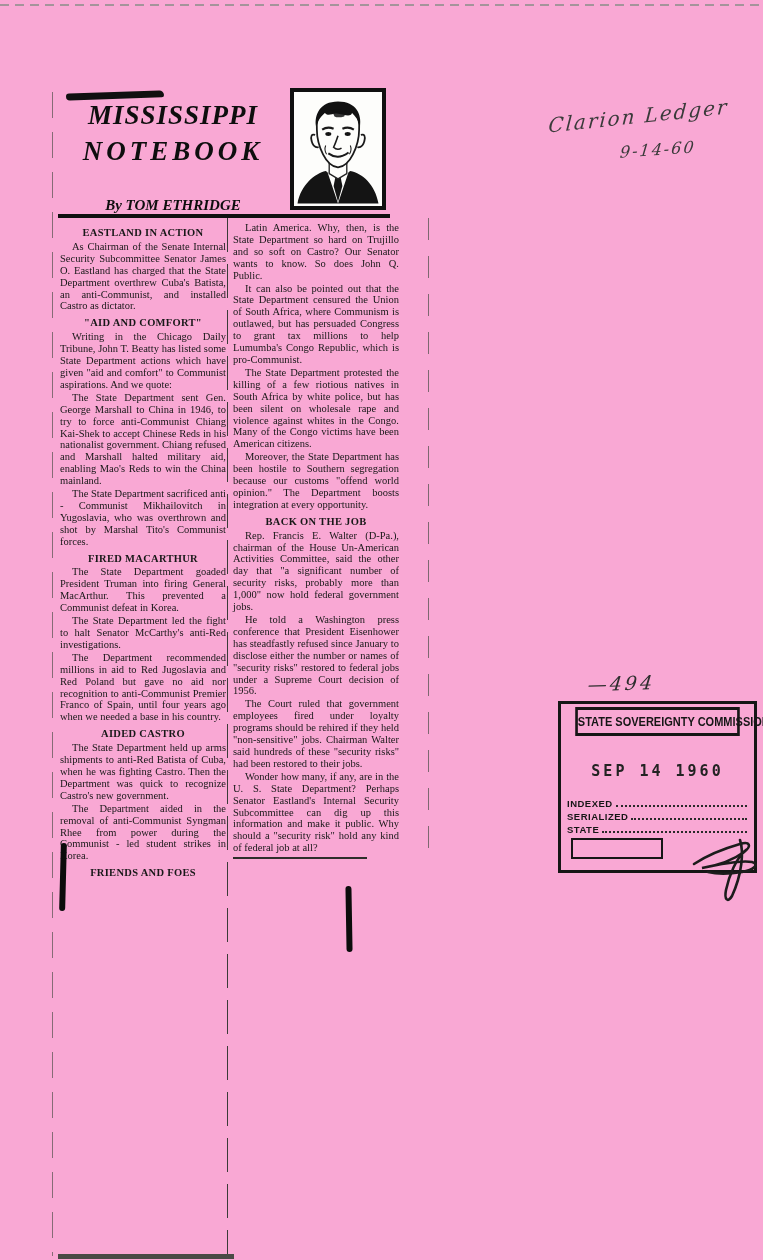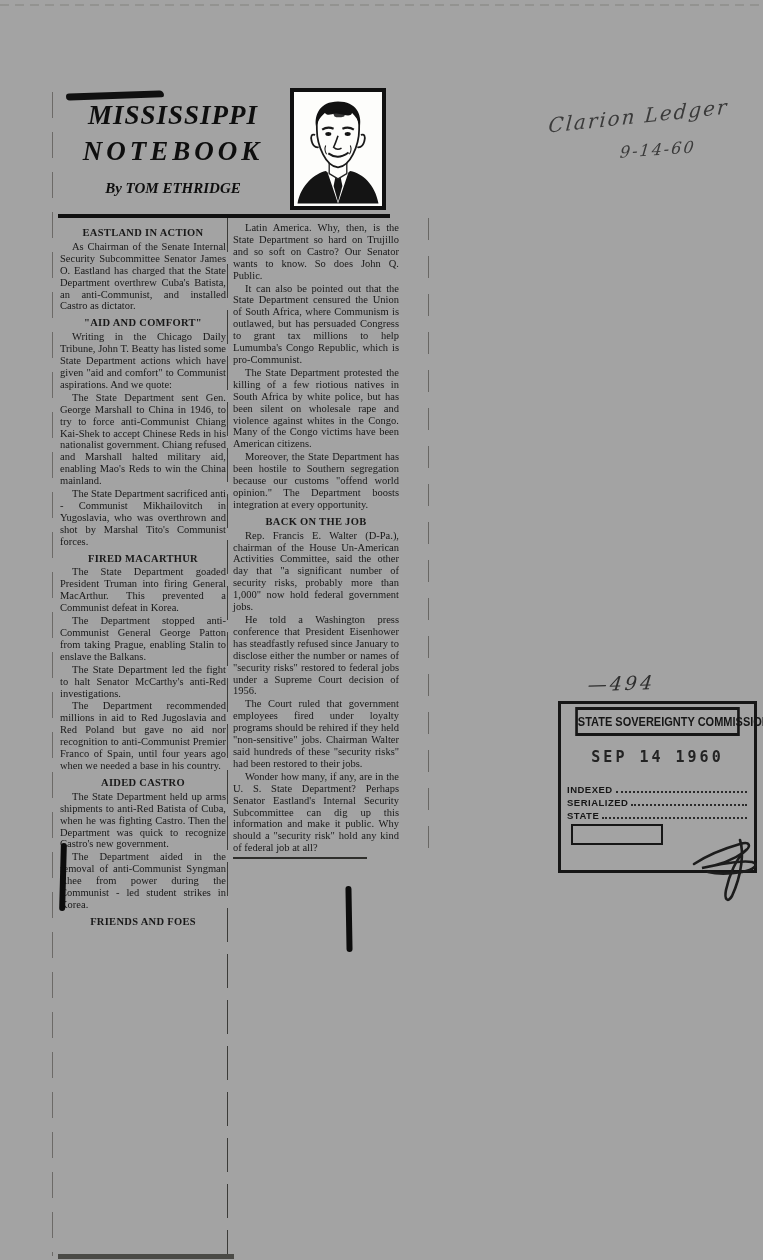--- a/index.html
+++ b/index.html
@@ -1,18 +1,18 @@
 <!DOCTYPE html>
 <html><head>
 <meta charset="utf-8">
 <style>
   html,body{margin:0;padding:0;background:#e8e8e4;}
   .page{
     position:relative;width:763px;height:1260px;margin:0 auto;
-    background:#a3a3a3;overflow:hidden;
+    background:#f9a8d4;overflow:hidden;
     font-family:"Liberation Serif",serif;color:#1b1b1b;
   }
   
   .top-artifact{position:absolute;top:4px;left:0;width:763px;height:2px;
     background:repeating-linear-gradient(90deg,#8f8f8c 0 9px,transparent 9px 15px);opacity:.8;}
   .bottom-artifact{position:absolute;top:1254px;left:58px;width:176px;height:5px;background:#4a4a46;}
   .left-edge-rule{position:absolute;left:52px;top:92px;width:1px;height:1164px;
     background:repeating-linear-gradient(#55524e 0 26px,transparent 26px 40px);opacity:.7;}
   .ink-blot{position:absolute;background:#0c0c0c;border-radius:3px;}
   .blot-col1{left:60px;top:843px;width:6px;height:68px;transform:rotate(1.5deg);}
@@ -20,21 +20,21 @@
 
   
   .masthead{position:absolute;left:58px;top:88px;width:332px;height:126px;}
   .mast-squiggle{position:absolute;left:8px;top:4px;width:98px;height:7px;background:#101010;
     border-radius:4px 6px 3px 5px;transform:rotate(-2deg);}
   .mast-title{position:absolute;left:0;width:230px;text-align:center;
     font-style:italic;font-weight:bold;font-size:27px;line-height:30px;
     font-family:"Liberation Serif",serif;color:#0e0e0e;}
   .mast-title.l1{top:12px;letter-spacing:1px;}
   .mast-title.l2{top:48px;letter-spacing:4px;}
-  .mast-byline{position:absolute;left:0;top:92px;width:230px;text-align:center;
+  .mast-byline{position:absolute;left:0;top:109px;width:230px;text-align:center;
     font-style:italic;font-weight:bold;font-size:15px;color:#0e0e0e;}
   .portrait-box{position:absolute;left:232px;top:0;width:96px;height:122px;
     border:4px solid #101010;background:#fdfdfb;box-sizing:border-box;}
   .portrait-box svg{display:block;width:100%;height:100%;}
   .mast-rule{position:absolute;left:58px;top:214px;width:332px;height:4px;background:#101010;}
 
   
   .col{position:absolute;top:222px;width:166px;font-size:10.5px;line-height:11.9px;
     text-align:justify;color:#181818;}
   .col1{left:60px;height:1035px;overflow:hidden;}
@@ -58,21 +58,21 @@
   .note-filenum{left:588px;top:672px;font-size:19px;letter-spacing:3px;
     transform:rotate(-2deg) skewX(-8deg);color:#2d2d2d;}
 
   
   .stamp{position:absolute;left:558px;top:701px;width:199px;height:172px;
     border:3px solid #161616;box-sizing:border-box;background:transparent;
     font-family:"Liberation Sans",sans-serif;color:#161616;}
   .stamp-title{margin:3px;border:3px solid #161616;padding:5px 0 4px 0;
     text-align:center;font-weight:bold;font-size:12.5px;white-space:nowrap;
     transform:scaleX(.88);transform-origin:center;letter-spacing:0px;}
-  .stamp-date{margin-top:12px;text-align:center;font-family:"DejaVu Sans Mono",monospace;
+  .stamp-date{margin-top:26px;text-align:center;font-family:"DejaVu Sans Mono",monospace;
     font-weight:bold;font-size:15px;letter-spacing:3px;color:#232323;}
   .stamp-fields{margin:16px 6px 0 6px;text-align:right;}
   .stamp-row{display:flex;align-items:flex-end;height:13px;}
   .stamp-label{font-weight:bold;font-size:9.5px;letter-spacing:.5px;}
   .stamp-leader{flex:1;border-bottom:2px dotted #2a2a2a;margin:0 1px 2px 3px;}
   .stamp-boxes{display:flex;margin:3px 6px 0 10px;align-items:flex-start;}
   .stamp-empty-box{width:92px;height:21px;border:2px solid #161616;}
   .stamp-scribble{position:absolute;right:-12px;bottom:-36px;width:80px;height:76px;}
 
   [data-name]{box-sizing:border-box;}
@@ -129,21 +129,20 @@
 
   <div class="col col1" data-name="article-column-1">
       <div class="col-heading" data-name="section-heading">EASTLAND IN ACTION</div>
       <div class="col-para" data-name="article-paragraph">As Chairman of the Senate Internal Security Subcommittee Senator James O. Eastland has charged that the State Department overthrew Cuba's Batista, an anti-Communist, and installed Castro as dictator.</div>
       <div class="col-heading" data-name="section-heading">"AID AND COMFORT"</div>
       <div class="col-para" data-name="article-paragraph">Writing in the Chicago Daily Tribune, John T. Beatty has listed some State Department actions which have given "aid and comfort" to Communist aspirations. And we quote:</div>
       <div class="col-para" data-name="article-paragraph">The State Department sent Gen. George Marshall to China in 1946, to try to force anti-Communist Chiang Kai-Shek to accept Chinese Reds in his nationalist government. Chiang refused and Marshall halted military aid, enabling Mao's Reds to win the China mainland.</div>
       <div class="col-para" data-name="article-paragraph">The State Department sacrificed anti - Communist Mikhailovitch in Yugoslavia, who was overthrown and shot by Marshal Tito's Communist forces.</div>
       <div class="col-heading" data-name="section-heading">FIRED MACARTHUR</div>
       <div class="col-para" data-name="article-paragraph">The State Department goaded President Truman into firing General MacArthur. This prevented a Communist defeat in Korea.</div>
-      <div class="col-para" data-name="article-paragraph">The Department stopped anti-Communist General George Patton from taking Prague, enabling Stalin to enslave the Balkans.</div>
       <div class="col-para" data-name="article-paragraph">The State Department led the fight to halt Senator McCarthy's anti-Red investigations.</div>
       <div class="col-para" data-name="article-paragraph">The Department recommended millions in aid to Red Jugoslavia and Red Poland but gave no aid nor recognition to anti-Communist Premier Franco of Spain, until four years ago when we needed a base in his country.</div>
       <div class="col-heading" data-name="section-heading">AIDED CASTRO</div>
       <div class="col-para" data-name="article-paragraph">The State Department held up arms shipments to anti-Red Batista of Cuba, when he was fighting Castro. Then the Department was quick to recognize Castro's new government.</div>
       <div class="col-para" data-name="article-paragraph">The Department aided in the removal of anti-Communist Syngman Rhee from power during the Communist - led student strikes in Korea.</div>
       <div class="col-heading" data-name="section-heading">FRIENDS AND FOES</div>
     </div>
   <div class="col col2" data-name="article-column-2">
   <div class="col-para" data-name="article-paragraph">Latin America. Why, then, is the State Department so hard on Trujillo and so soft on Castro? Our Senator wants to know. So does John Q. Public.</div>
       <div class="col-para" data-name="article-paragraph">It can also be pointed out that the State Department censured the Union of South Africa, where Communism is outlawed, but has persuaded Congress to grant tax millions to help Lumumba's Congo Republic, which is pro-Communist.</div>

